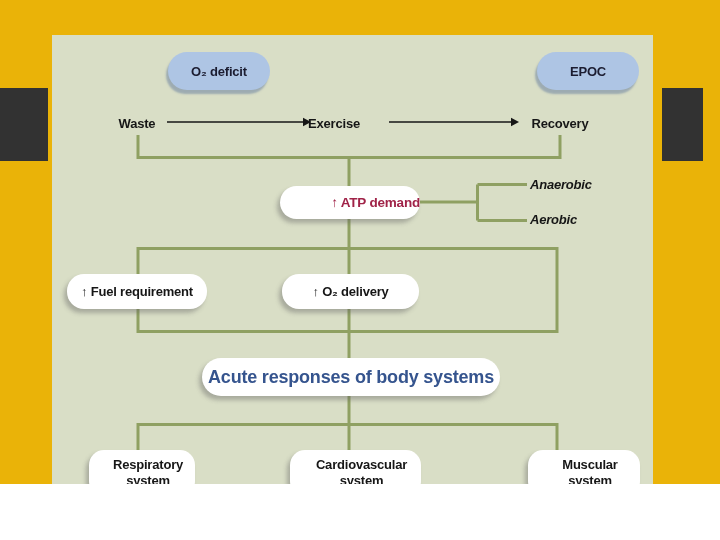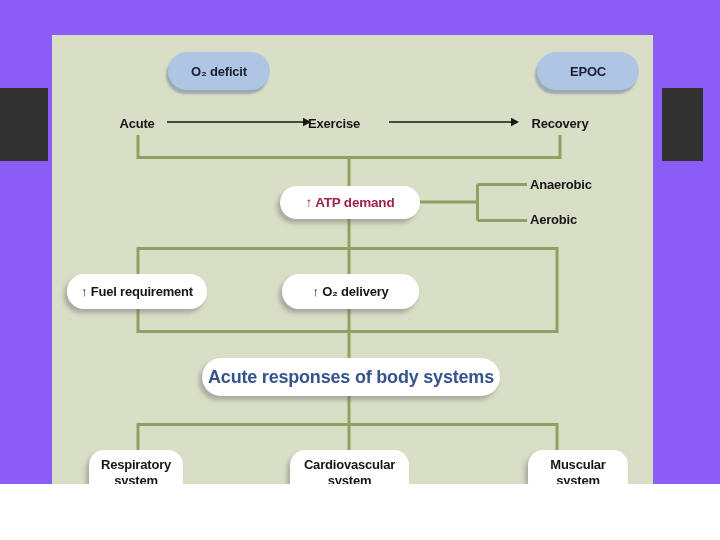--- a/index.html
+++ b/index.html
@@ -1,17 +1,17 @@
 <!DOCTYPE html>
 <html><head>
 <meta charset="utf-8">
 <style>
   html,body{margin:0;padding:0;background:#ffffff;}
   .page{
-    position:relative;width:720px;height:484px;background:#8b5cf6;overflow:hidden;
+    position:relative;width:720px;height:484px;background:#eab308;overflow:hidden;
     font-family:"Liberation Sans",sans-serif;
   }
   .side-bar{position:absolute;background:var(--side-bar,#323232);}
   .side-bar.left{left:0;top:88px;width:48px;height:73px;}
   .side-bar.right{left:662px;top:88px;width:41px;height:73px;}
   .panel{position:absolute;left:52px;top:35px;width:601px;height:484px;background:var(--panel-bg,#d9dec6);}
   .connectors{position:absolute;left:0;top:0;}
   .connectors .green{fill:none;stroke:var(--connector-green,#8fa062);stroke-width:3;}
   .connectors .arrow-line{stroke:var(--text-dark,#161616);stroke-width:1.7;}
   .connectors .arrow-head{fill:var(--text-dark,#161616);stroke:none;}
@@ -23,27 +23,27 @@
   .pill.blue{
     background:var(--pill-blue,#aec5e4);border-radius:19px;
     box-shadow:-2px 4px 2px rgba(108,129,160,0.55);
     color:var(--pill-blue-text,#1b1c30);
   }
   .pill.white{
     background:var(--pill-white,#ffffff);border-radius:17px;
     box-shadow:-3px 4px 4px rgba(100,100,100,0.42);
   }
   .pill.acute{border-radius:19px;font-size:18px;color:var(--acute-text,#35548e);}
-  .pill.atp{color:var(--atp-text,#a02348);font-size:13.5px;}
-  .pill.sys{flex-direction:column;line-height:16px;border-radius:15px;white-space:normal;}
+  .pill.atp{color:var(--atp-text,#a02348);font-size:13.5px;justify-content:flex-end;}
+  .pill.sys{flex-direction:column;line-height:16px;border-radius:15px;white-space:normal;padding-left:12px;}
   .label{
     position:absolute;font-weight:bold;font-size:13px;color:var(--text-dark,#161616);
     transform:translate(-50%,-50%);white-space:nowrap;letter-spacing:-0.2px;
   }
-  .label.side{transform:translate(0,-50%);}
+  .label.side{transform:translate(0,-50%);font-style:italic;}
 </style>
 </head>
 <body>
 
 <div class="page" style="--panel-bg: #d9dec6; --side-bar: #323232; --pill-blue: #aec5e4; --pill-blue-text: #1b1c30; --pill-white: #ffffff; --connector-green: #8fa062; --text-dark: #161616; --atp-text: #a02348; --acute-text: #35548e;">
 
   <div class="side-bar left"></div>
   <div class="side-bar right"></div>
   <div class="panel"></div>
 
@@ -64,21 +64,21 @@
     </g>
   </svg>
 
   <div class="pill blue" style="left:168px;top:52px;width:102px;height:38px">
     <span>O₂ deficit</span>
   </div>
   <div class="pill blue" style="left:537px;top:52px;width:102px;height:38px">
     <span>EPOC</span>
   </div>
 
-  <span class="label" style="left:137px;top:123px">Acute</span>
+  <span class="label" style="left:137px;top:123px">Waste</span>
   <span class="label" style="left:334px;top:123px">Exercise</span>
   <span class="label" style="left:560px;top:123px">Recovery</span>
 
   <div class="pill white atp" style="left:280px;top:186px;width:140px;height:33px">
     <span>↑ ATP demand</span>
   </div>
 
   <span class="label side" style="left:530px;top:184px">Anaerobic</span>
   <span class="label side" style="left:530px;top:219px">Aerobic</span>
 

